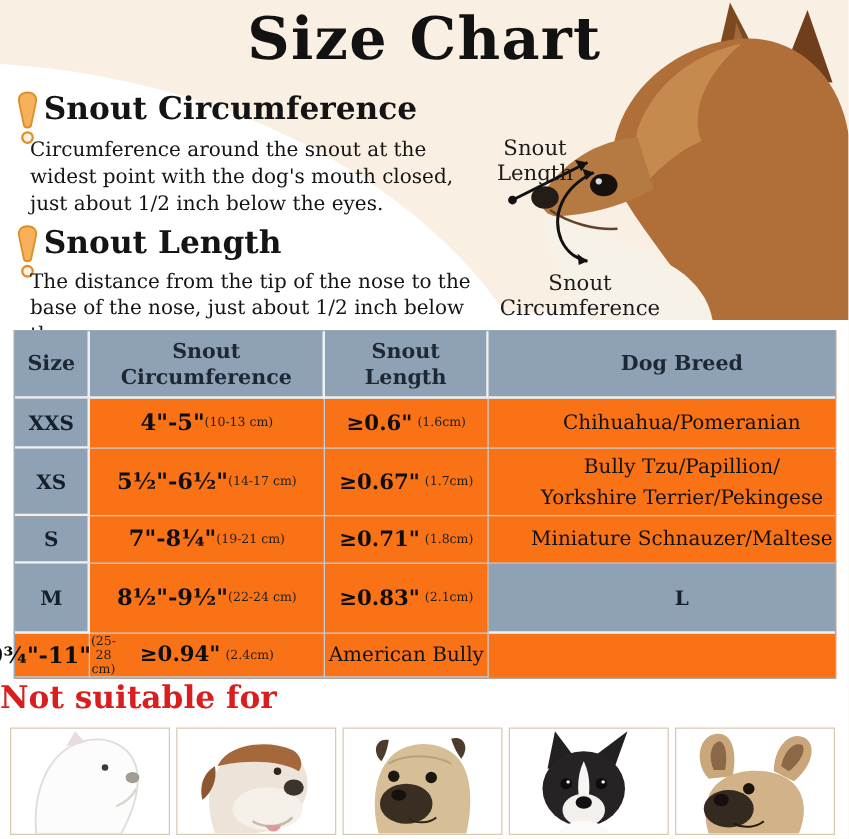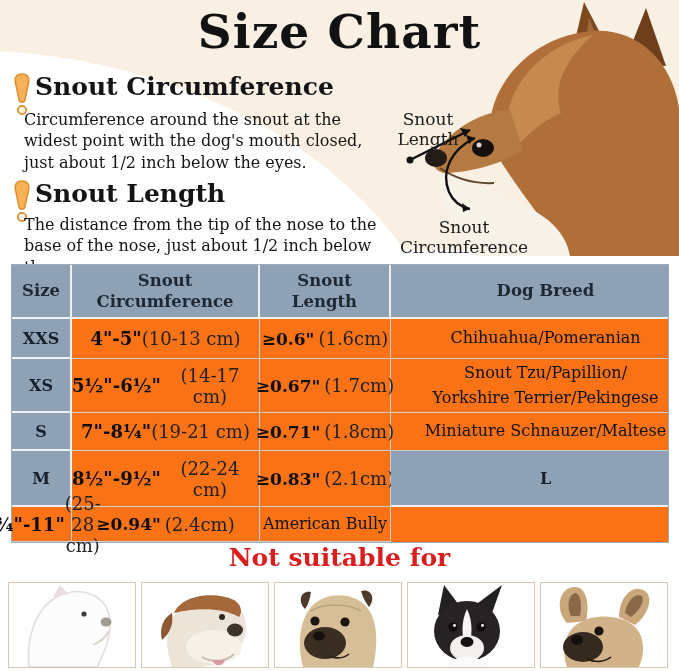--- a/index.html
+++ b/index.html
@@ -33,27 +33,27 @@
               display:grid;grid-template-columns:60px 188px 131px 277px;
               grid-template-rows:54px 40px 54px 38px 56px 35px;
               border:1px solid #9aabb9;background:#f97316;box-sizing:content-box;}
   .cell{display:flex;align-items:center;justify-content:center;text-align:center;
         border-right:1px solid #c6ced5;border-bottom:1px solid #c6ced5;box-sizing:border-box;}
   .cell:nth-child(4n){border-right:none;padding-left:32px;}
   .blue{background:#8fa2b5;border-right:2px solid #eef1f4;border-bottom:2px solid #eef1f4;}
   .th-text{font-weight:bold;font-size:16.5px;color:#1d2834;line-height:1.3;padding:0 6px;}
   .size-label{font-weight:bold;font-size:16px;color:#16202c;}
   .in{font-weight:bold;font-size:18px;color:#0e0e0e;}
-  .cm{font-size:18px;color:#1f1f1f;}
+  .cm{font-size:10px;color:#1f1f1f;}
   .cm-gap{margin-left:4px;}
   .len-in{font-weight:bold;font-size:17px;color:#0e0e0e;}
   .breed-cell{flex-direction:column;justify-content:center;}
   .breed-line{display:block;font-size:16px;color:#121212;line-height:1.55;}
 
-  .not-suitable{position:absolute;left:0;top:543px;width:679px;text-align:center;
+  .not-suitable{position:absolute;left:0;top:543px;width:679px;
                 font-size:25px;font-weight:bold;color:#d81e1e;z-index:4;}
 
   .photos{position:absolute;left:8px;top:582px;display:flex;gap:5px;z-index:4;}
   .photo{width:128px;height:86px;background:#ffffff;border:1px solid #d8c9b0;
          box-sizing:border-box;overflow:hidden;}
 </style>
 </head>
 <body>
 
 <div class="canvas">
@@ -145,21 +145,21 @@
       </div>
     <div class="cell">
         <span class="in">5½"-6½"</span>
         <span class="cm">(14-17 cm)</span>
       </div>
     <div class="cell">
         <span class="len-in">≥0.67"</span>
         <span class="cm cm-gap">(1.7cm)</span>
       </div>
     <div class="cell breed-cell">
-        <span class="breed-line">Snout Tzu/Papillion/</span>
+        <span class="breed-line">Bully Tzu/Papillion/</span>
         <span class="breed-line">Yorkshire Terrier/Pekingese</span>
       </div>
 
     <div class="cell blue">
         <span class="size-label">S</span>
       </div>
     <div class="cell">
         <span class="in">7"-8¼"</span>
         <span class="cm">(19-21 cm)</span>
       </div>

